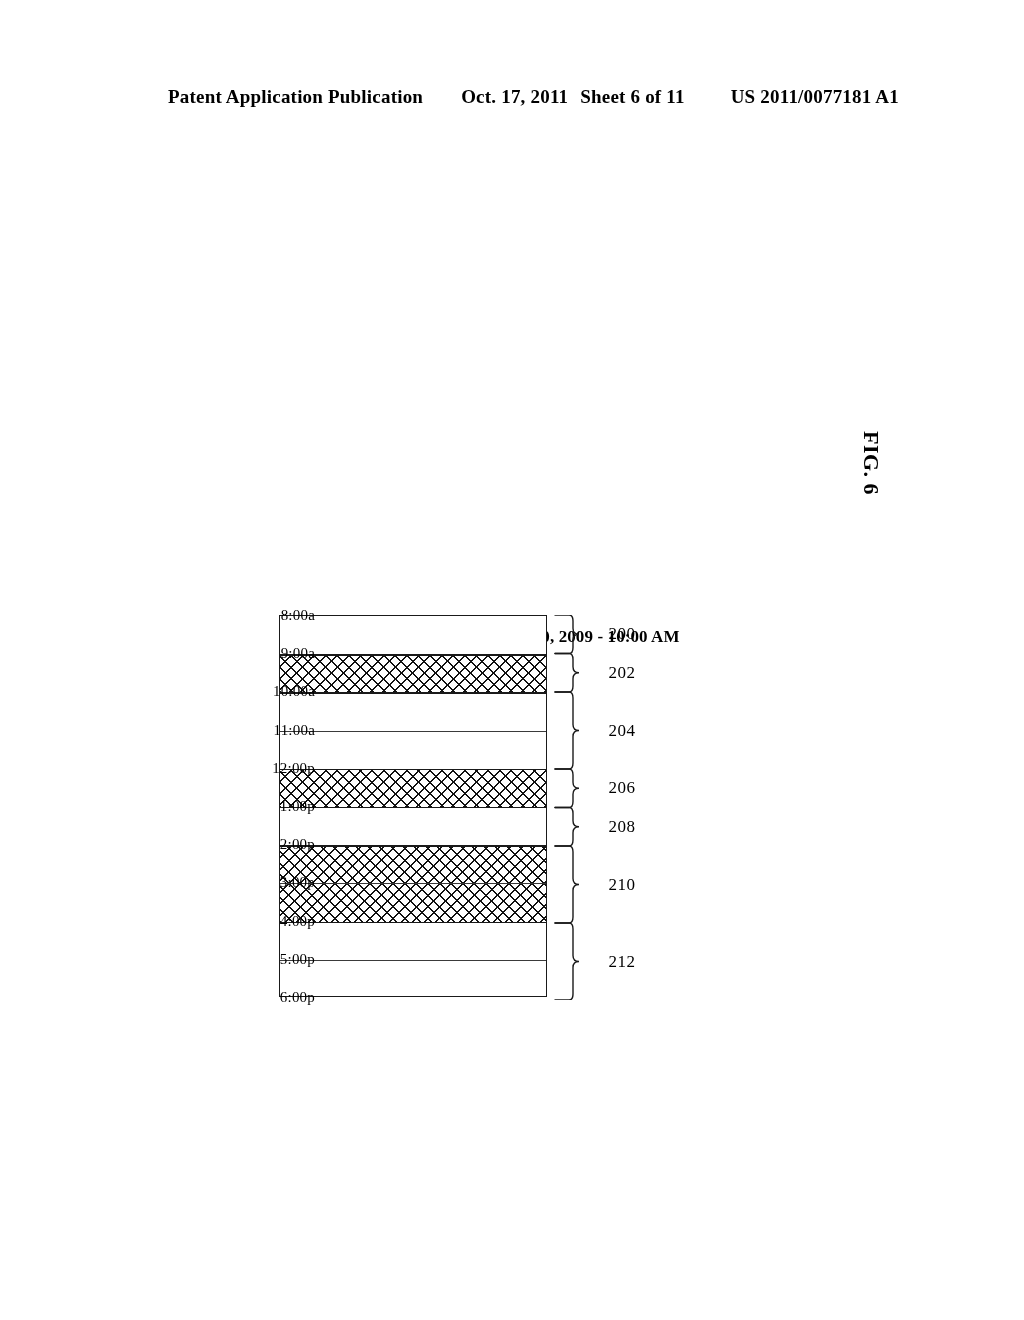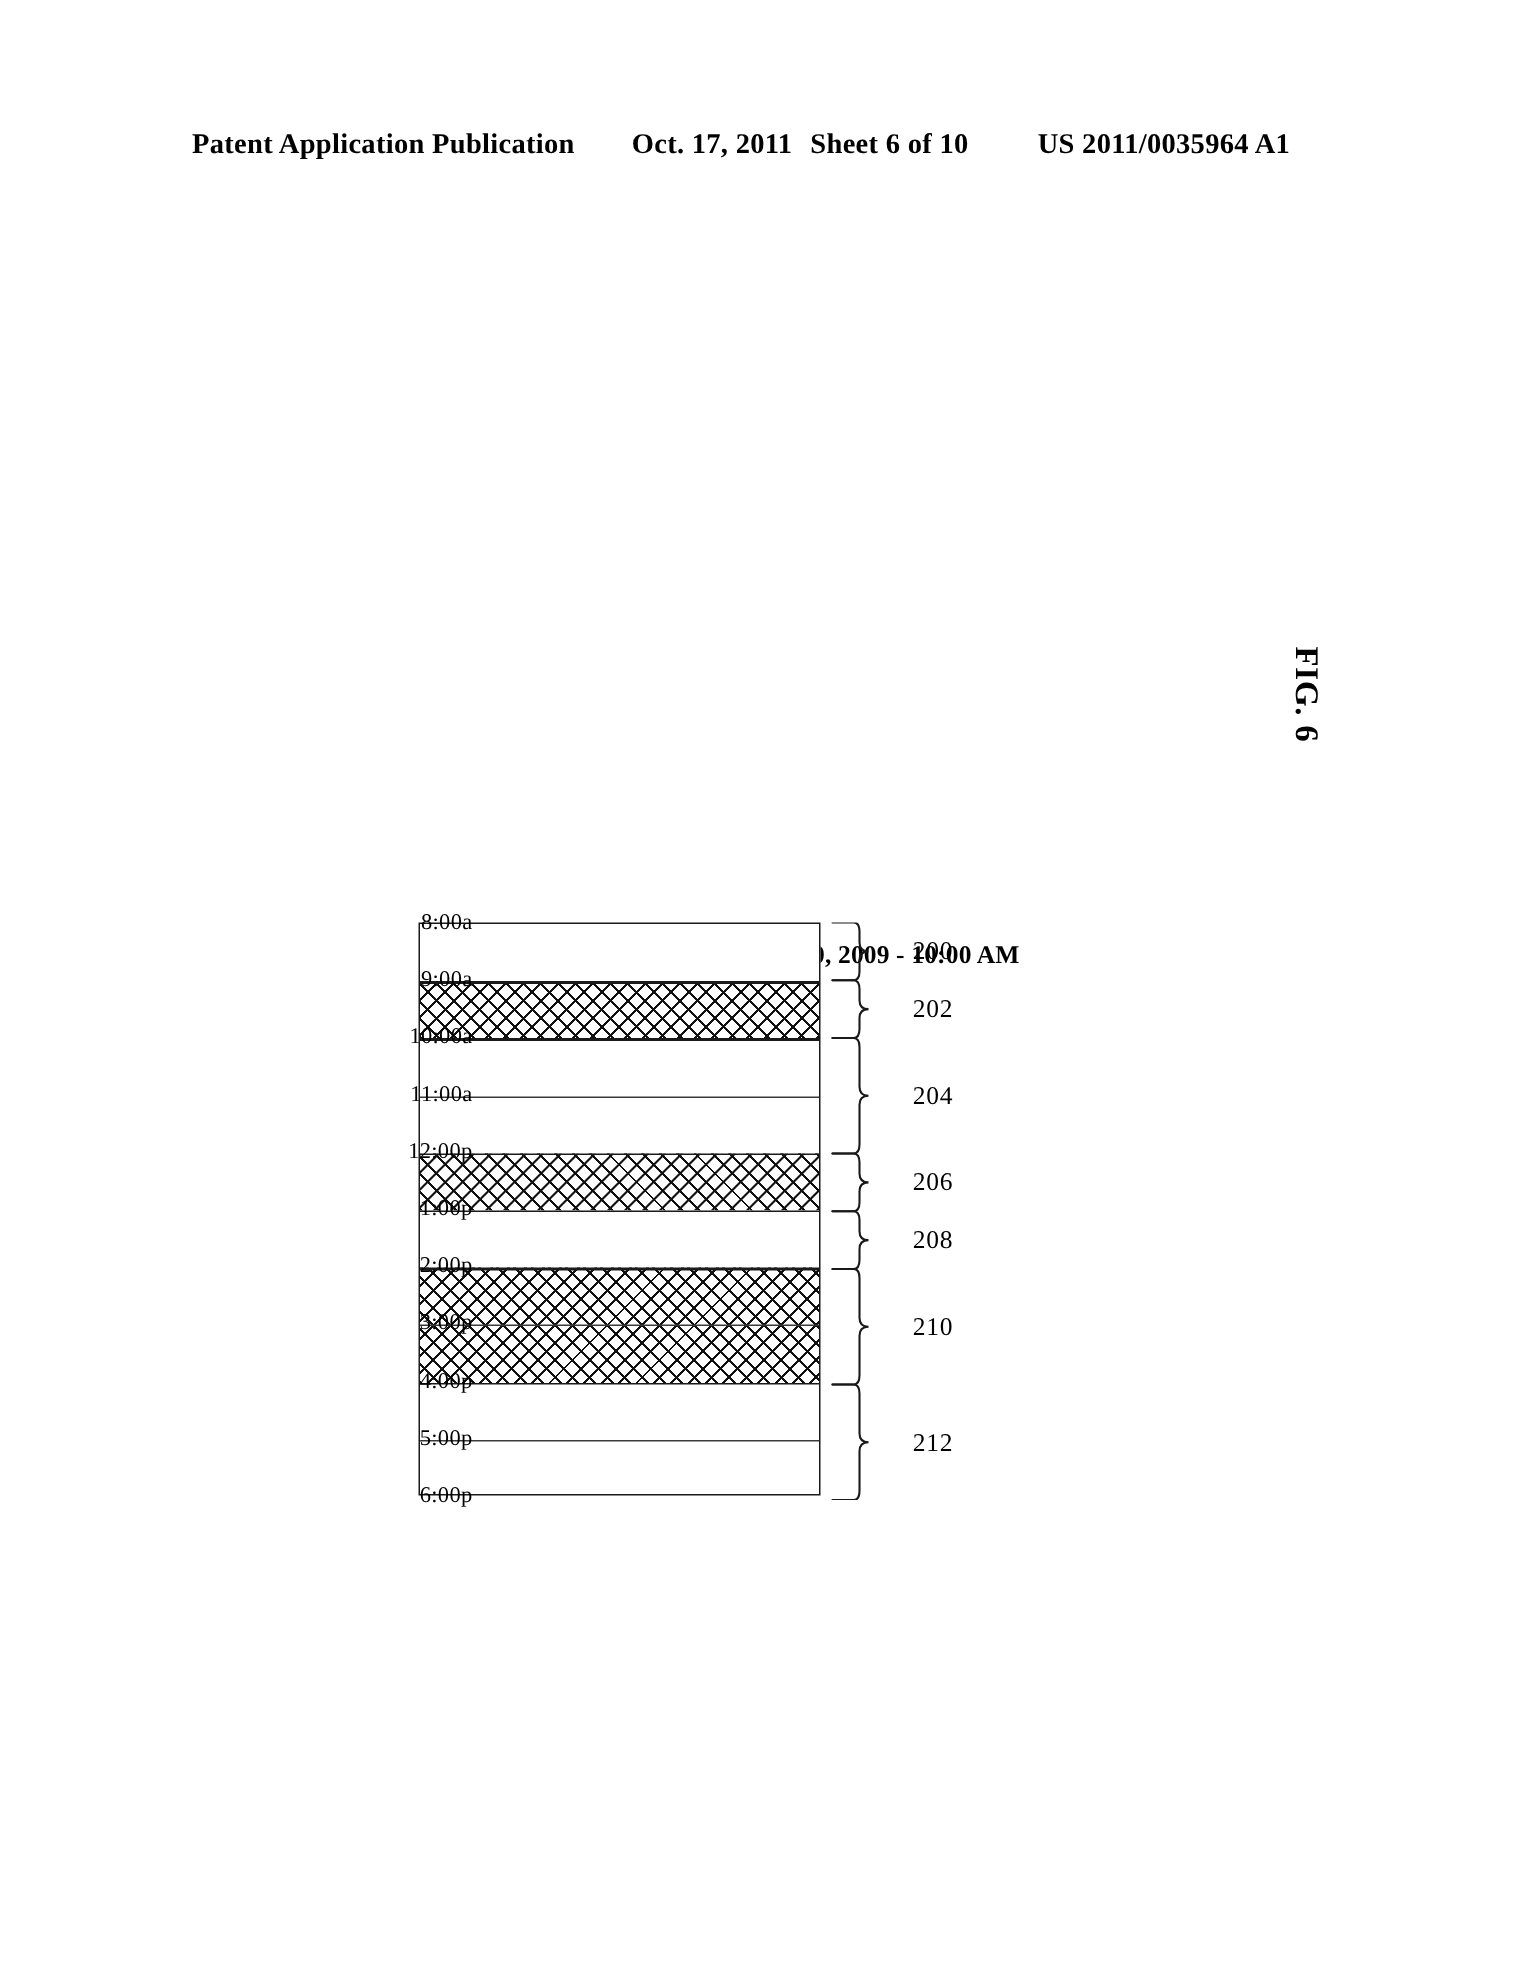--- a/index.html
+++ b/index.html
@@ -25,21 +25,21 @@
     width: 768px;
     height: 26px;
     display: flex;
     align-items: baseline;
     white-space: nowrap;
     font-family: "Liberation Serif", serif;
     font-weight: bold;
     font-size: 19px;
     letter-spacing: 0.2px;
   }
-  #page-header .hdr-pub      { flex: 0 0 auto; }
+  #page-header .hdr-pub      { flex: 0 0 auto; margin-left: 40px; }
   #page-header .hdr-gap1     { flex: 0 0 38px; }
   #page-header .hdr-date     { flex: 0 0 auto; }
   #page-header .hdr-gap2     { flex: 0 0 12px; }
   #page-header .hdr-sheet    { flex: 0 0 auto; }
   #page-header .hdr-gap3     { flex: 0 0 46px; }
   #page-header .hdr-patno    { flex: 0 0 auto; }
 
   
   #fig-label {
     position: absolute;
@@ -193,23 +193,23 @@
   }
 </style>
 </head>
 <body>
 
 <div id="page-header">
   <span class="hdr-pub">Patent Application Publication</span>
   <span class="hdr-gap1"></span>
   <span class="hdr-date">Oct. 17, 2011</span>
   <span class="hdr-gap2"></span>
-  <span class="hdr-sheet">Sheet 6 of 10</span>
+  <span class="hdr-sheet">Sheet 6 of 11</span>
   <span class="hdr-gap3"></span>
-  <span class="hdr-patno">US 2011/0035964 A1</span>
+  <span class="hdr-patno">US 2011/0077181 A1</span>
 </div>
 
 <div id="fig-label">FIG. 6</div>
 
 <div id="figure-rot" style="transform-origin: 235px 210px; transform: rotate(90deg);">
   <div id="figure-inner">
 
     <div id="chart-title">Tuesday, February 10, 2009 - 10:00 AM</div>
 
     <div id="ref-layer">

